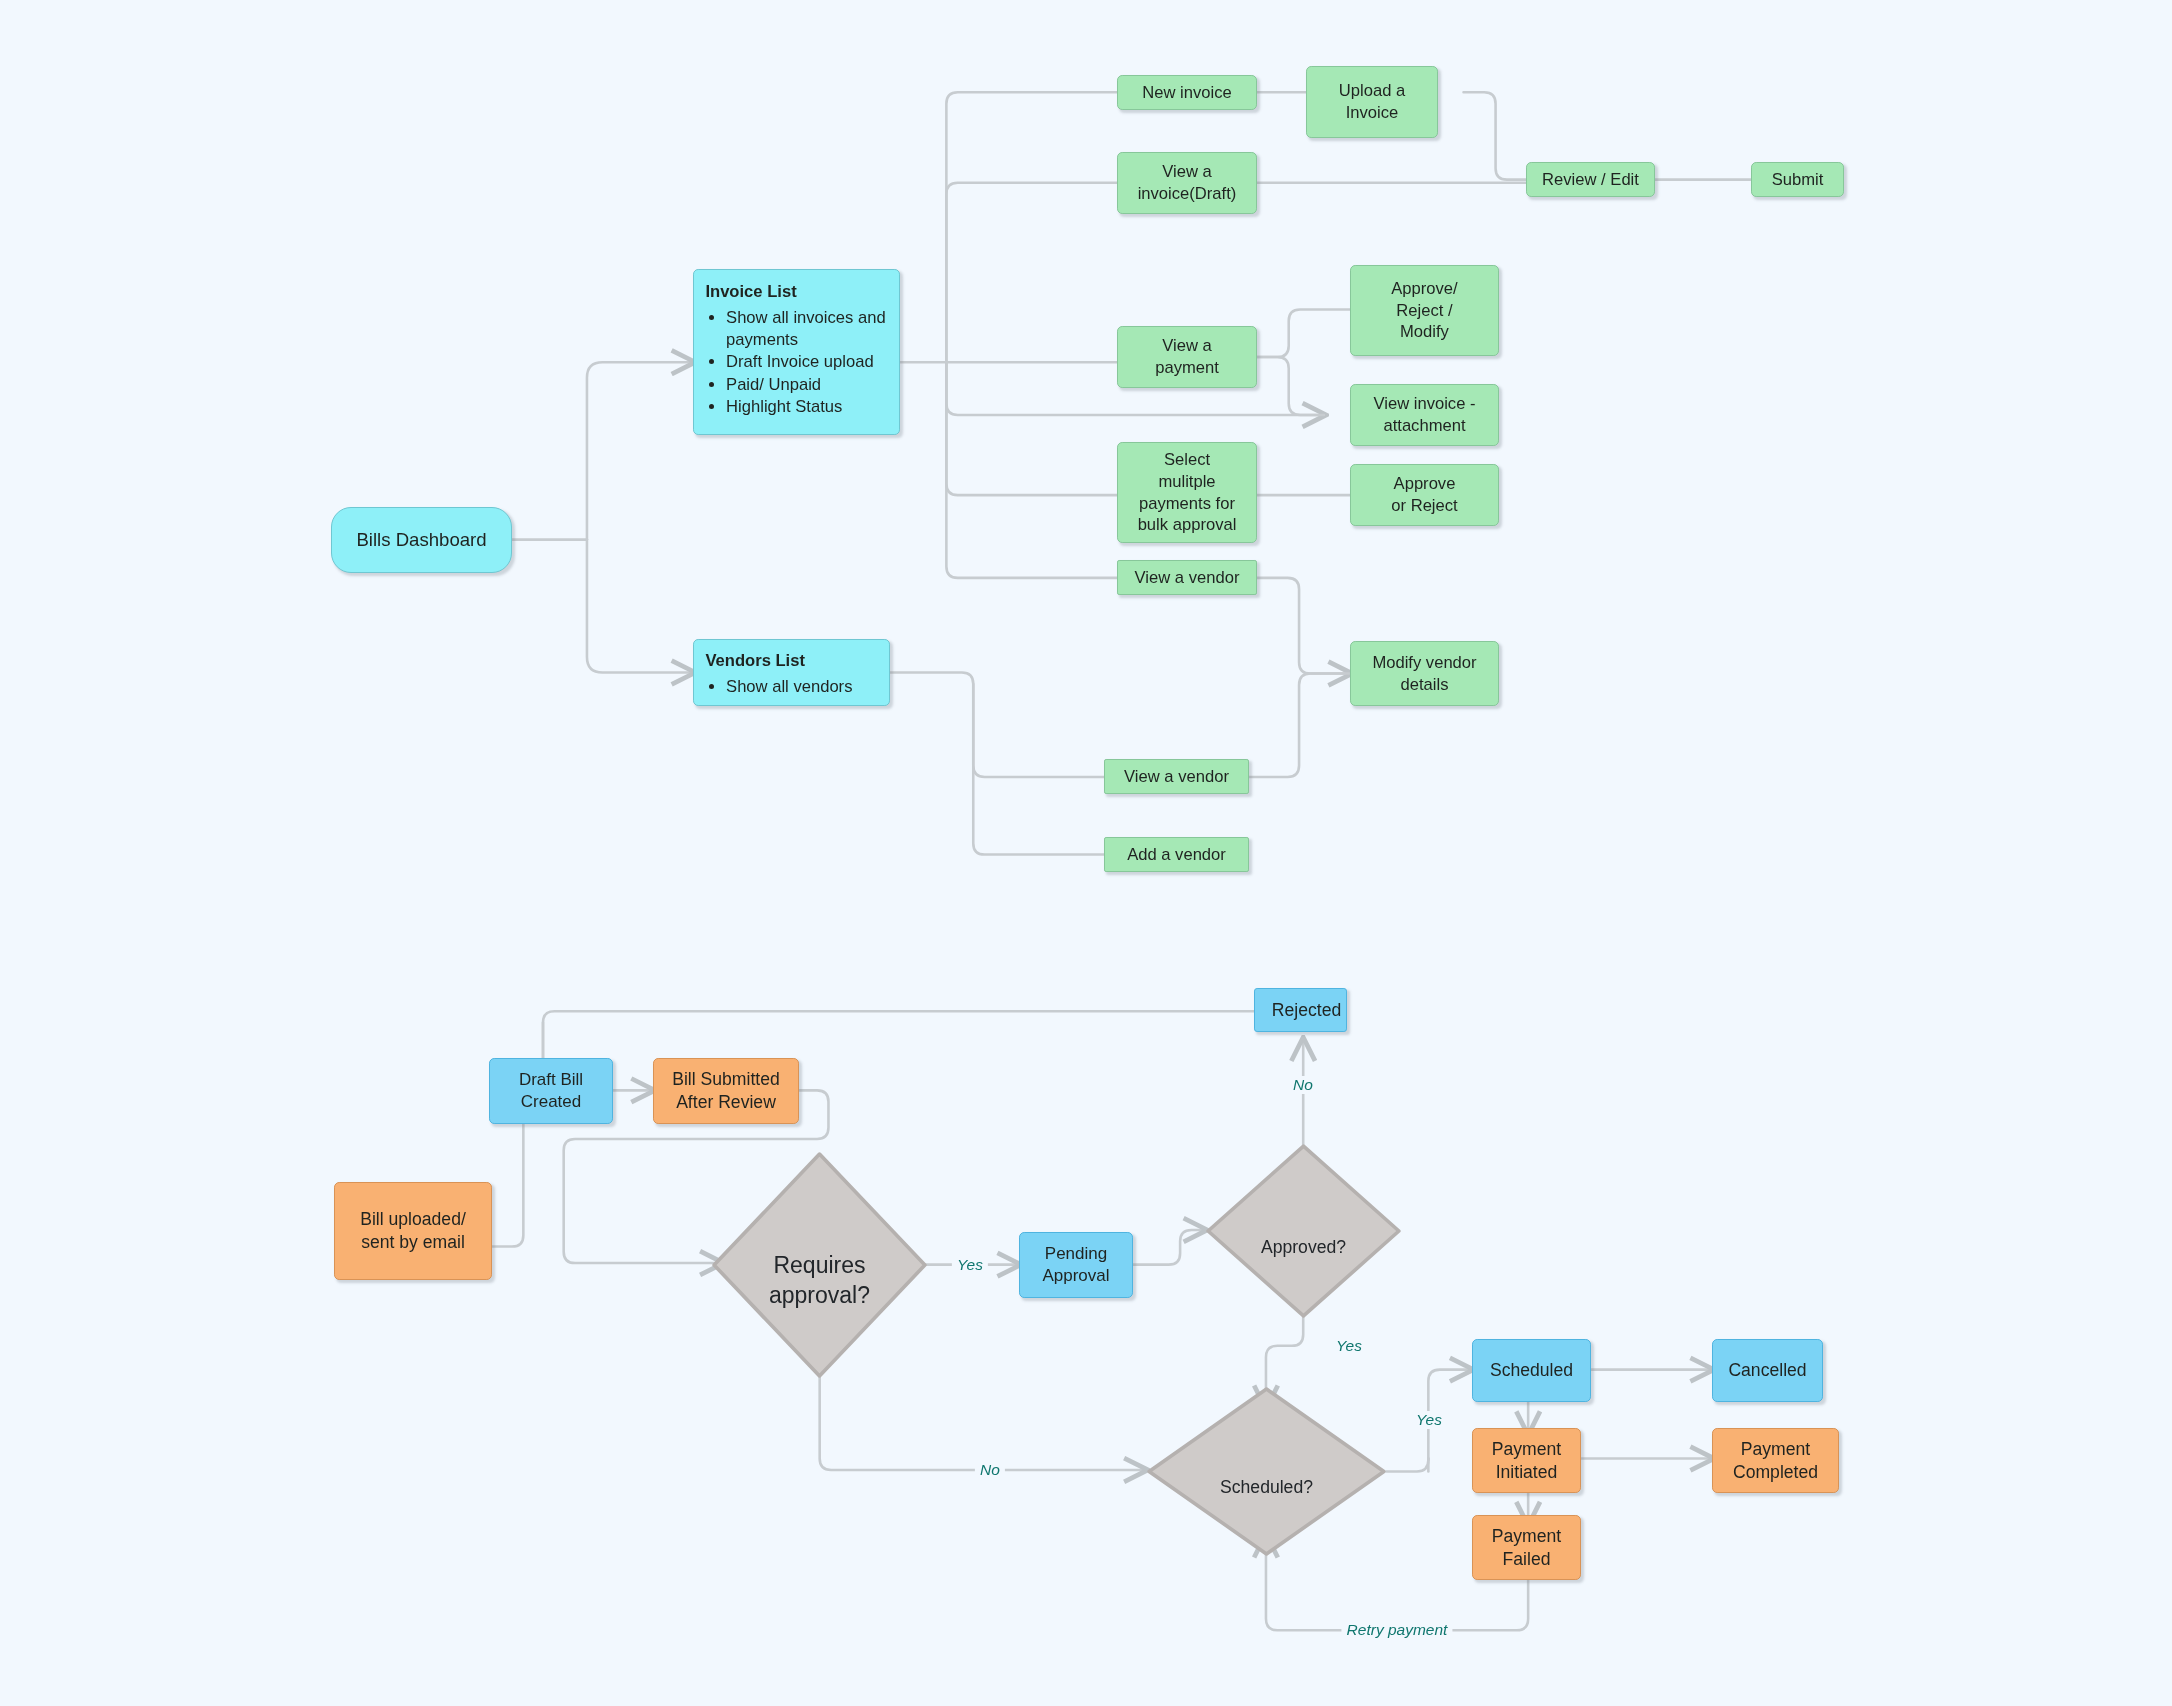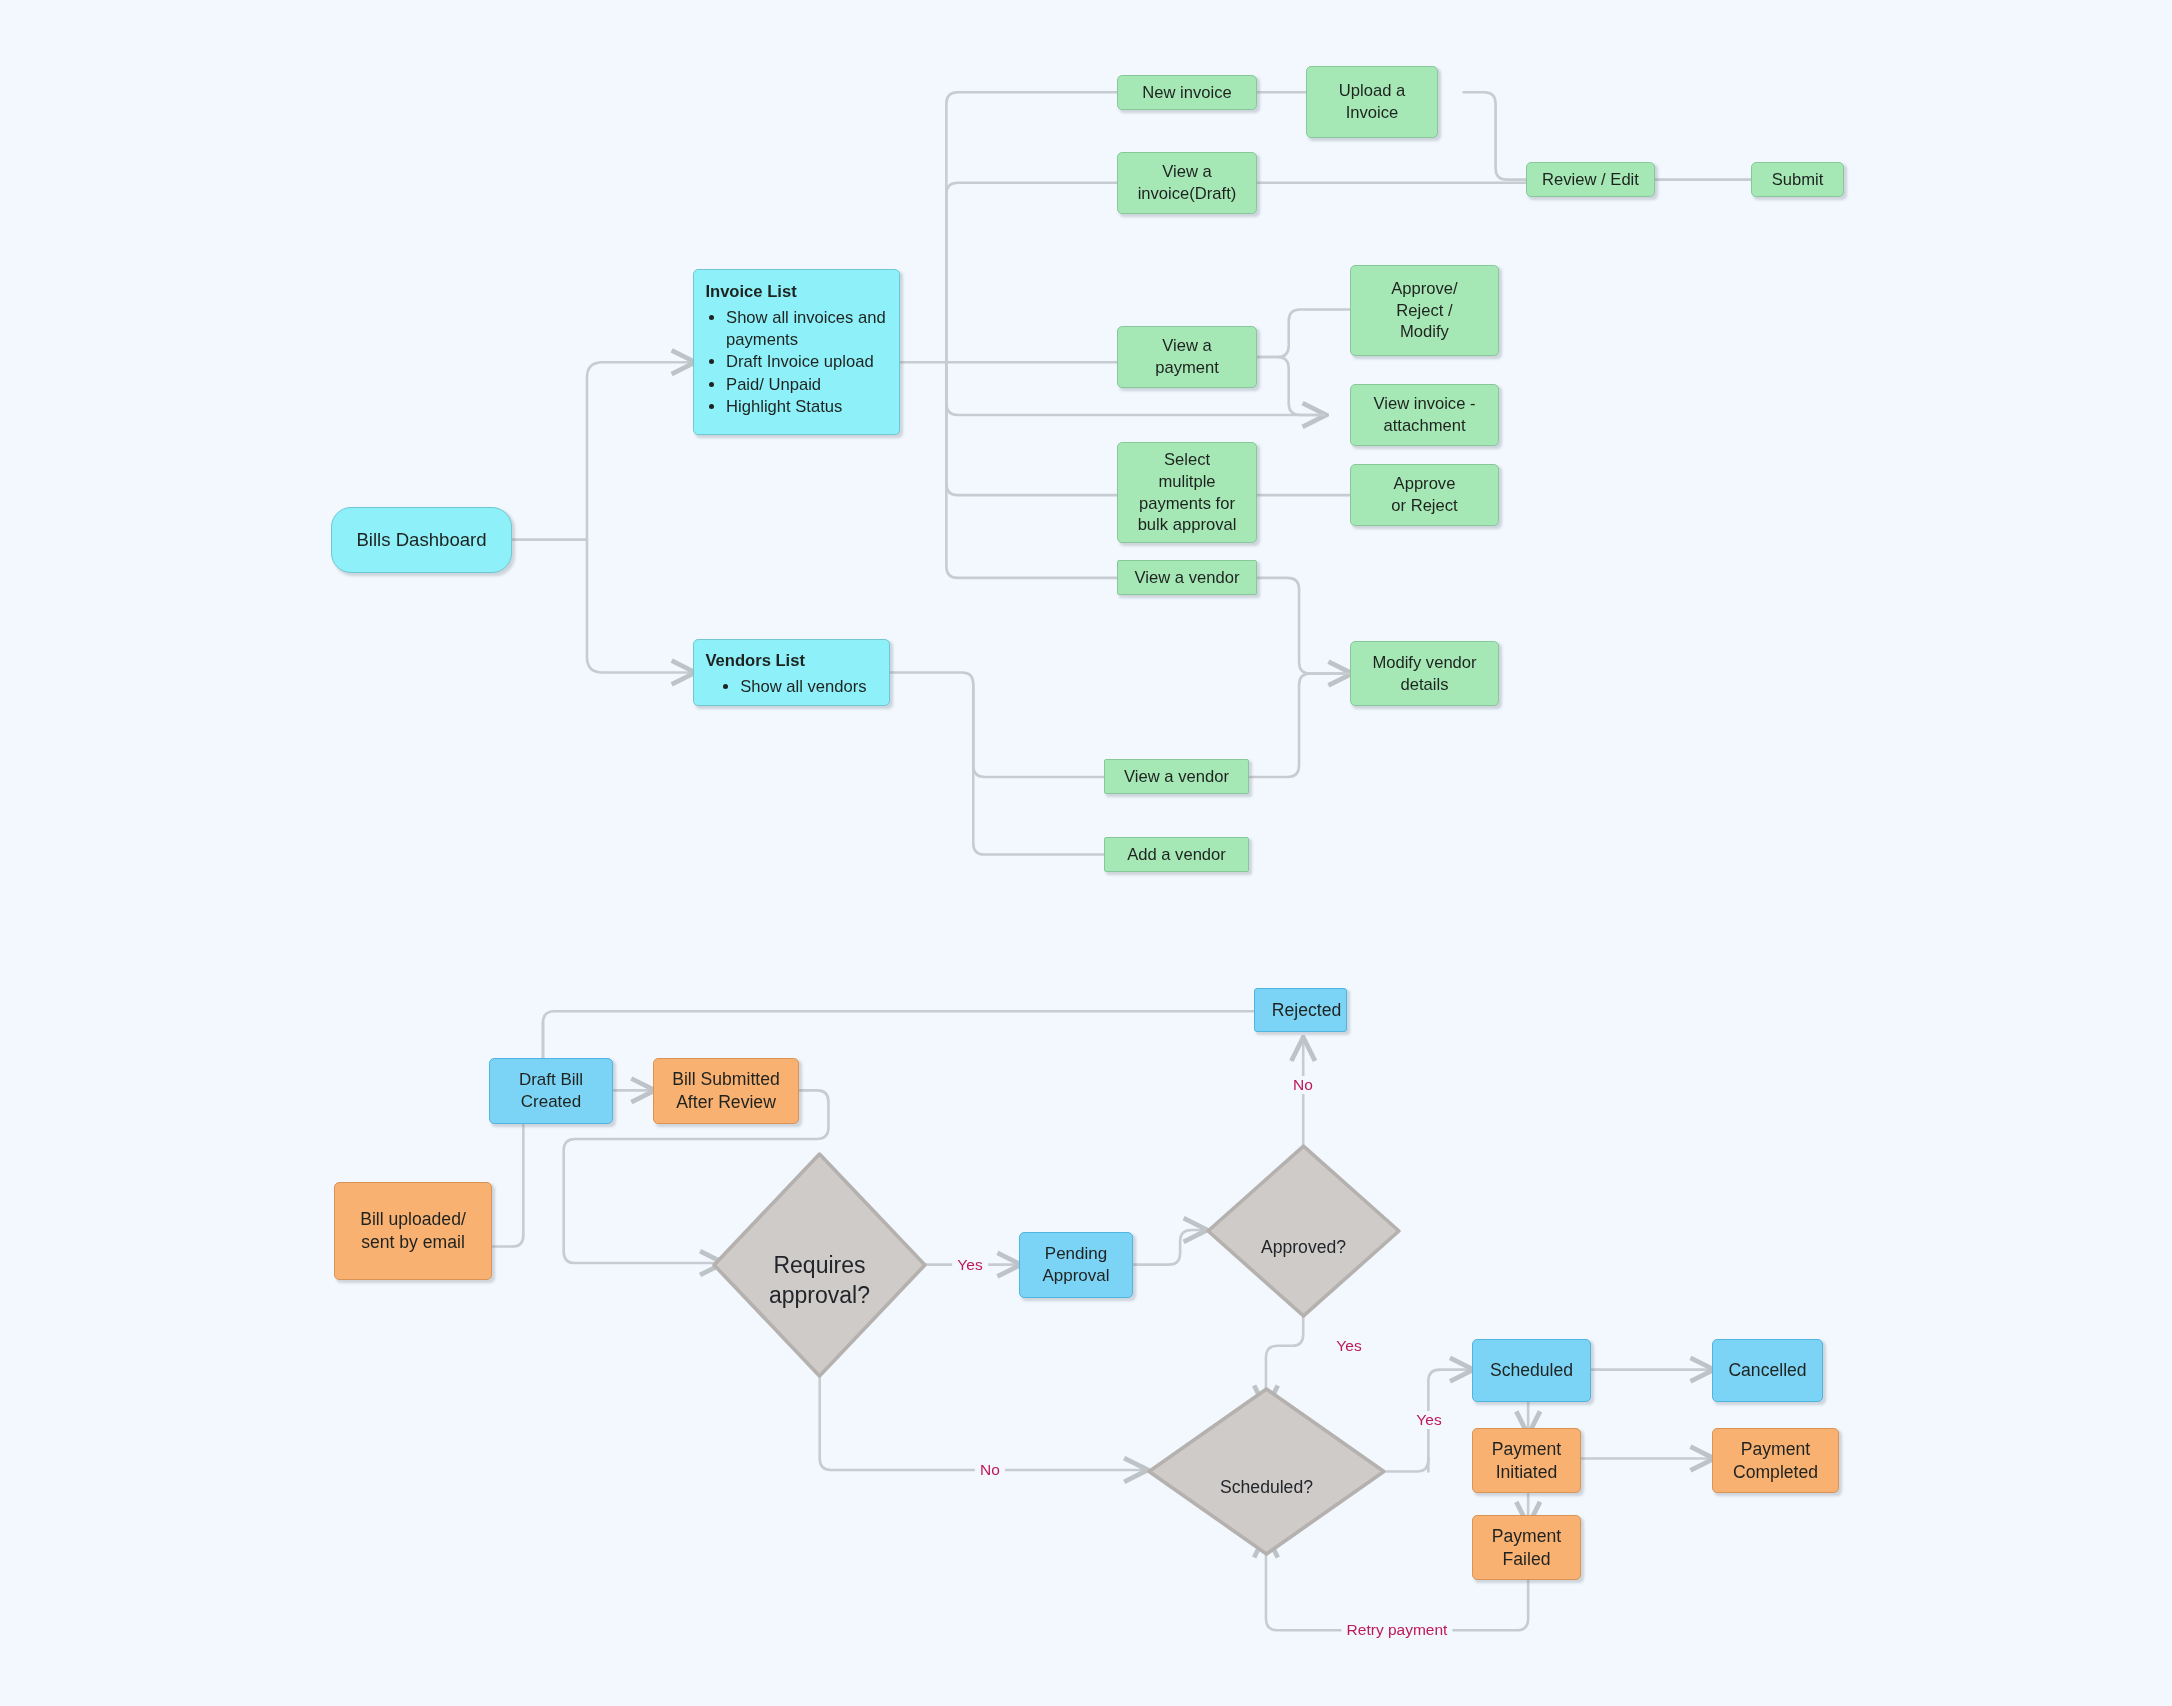--- a/index.html
+++ b/index.html
@@ -41,21 +41,21 @@
   .node.green  { background: #a5e8b5; border-color: #87c79a; }
   .node.cyan   { background: #8ef0f8; border-color: #6fc7d2; }
   .node.blue   { background: #7bd3f5; border-color: #4fb4e0; }
   .node.orange { background: #f9b172; border-color: #d99356; }
 
   .node .title {
     font-weight: bold;
     align-self: flex-start;
   }
   .node.listbox {
-    align-items: center;
+    align-items: flex-start;
     justify-content: flex-start;
     text-align: left;
   }
   .node.listbox ul {
     margin: 3.1px 0 0 0;
     padding-left: 20.7px;
     list-style: disc;
   }
   .node.listbox li { margin: 1px 0; }
 
@@ -75,26 +75,27 @@
   }
   .diamond .dlabel {
     position: relative;
     z-index: 2;
     line-height: 1.3;
     white-space: pre-line;
     margin-top: 32px;
   }
   .edge-label {
     position: absolute;
-    color: #be185d;
+    color: #0f766e;
     background: #f2f8fe;
     padding: 0 5.2px;
     white-space: nowrap;
     transform: translate(-50%, -50%);
     z-index: 3;
+    font-style: italic;
   }
 </style>
 </head>
 <body>
 
 <div id="canvas">
 
   <svg class="edges" viewBox="0 0 4200 3300">
     <defs>
       <marker id="arrow" viewBox="0 0 12 12" refX="10" refY="6" markerWidth="11" markerHeight="11" orient="auto-start-reverse">

